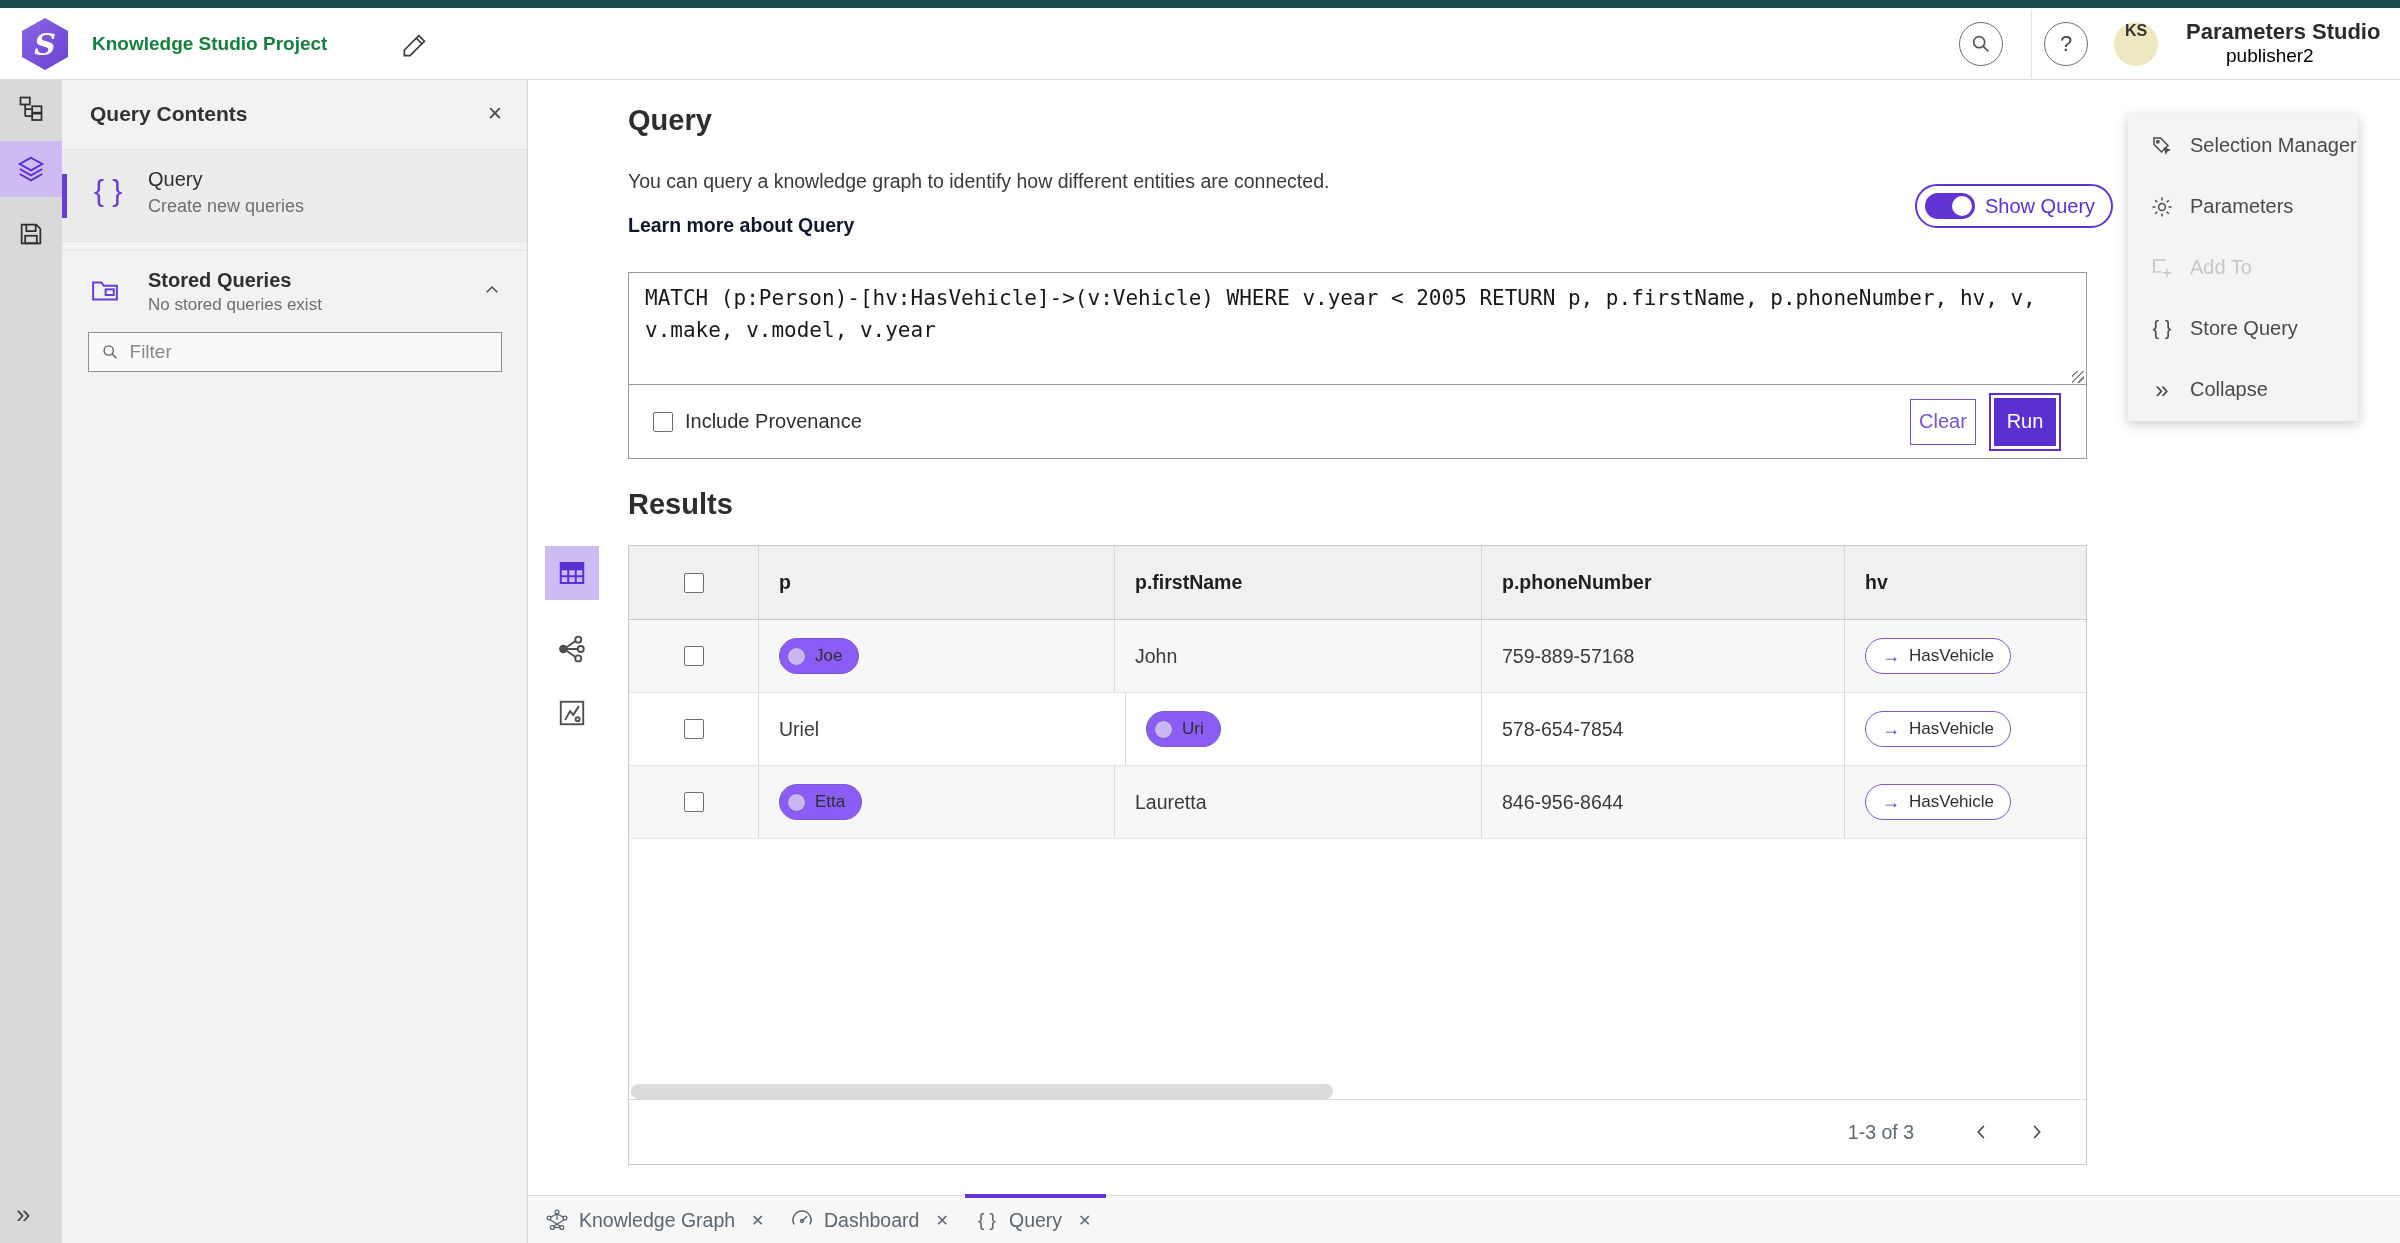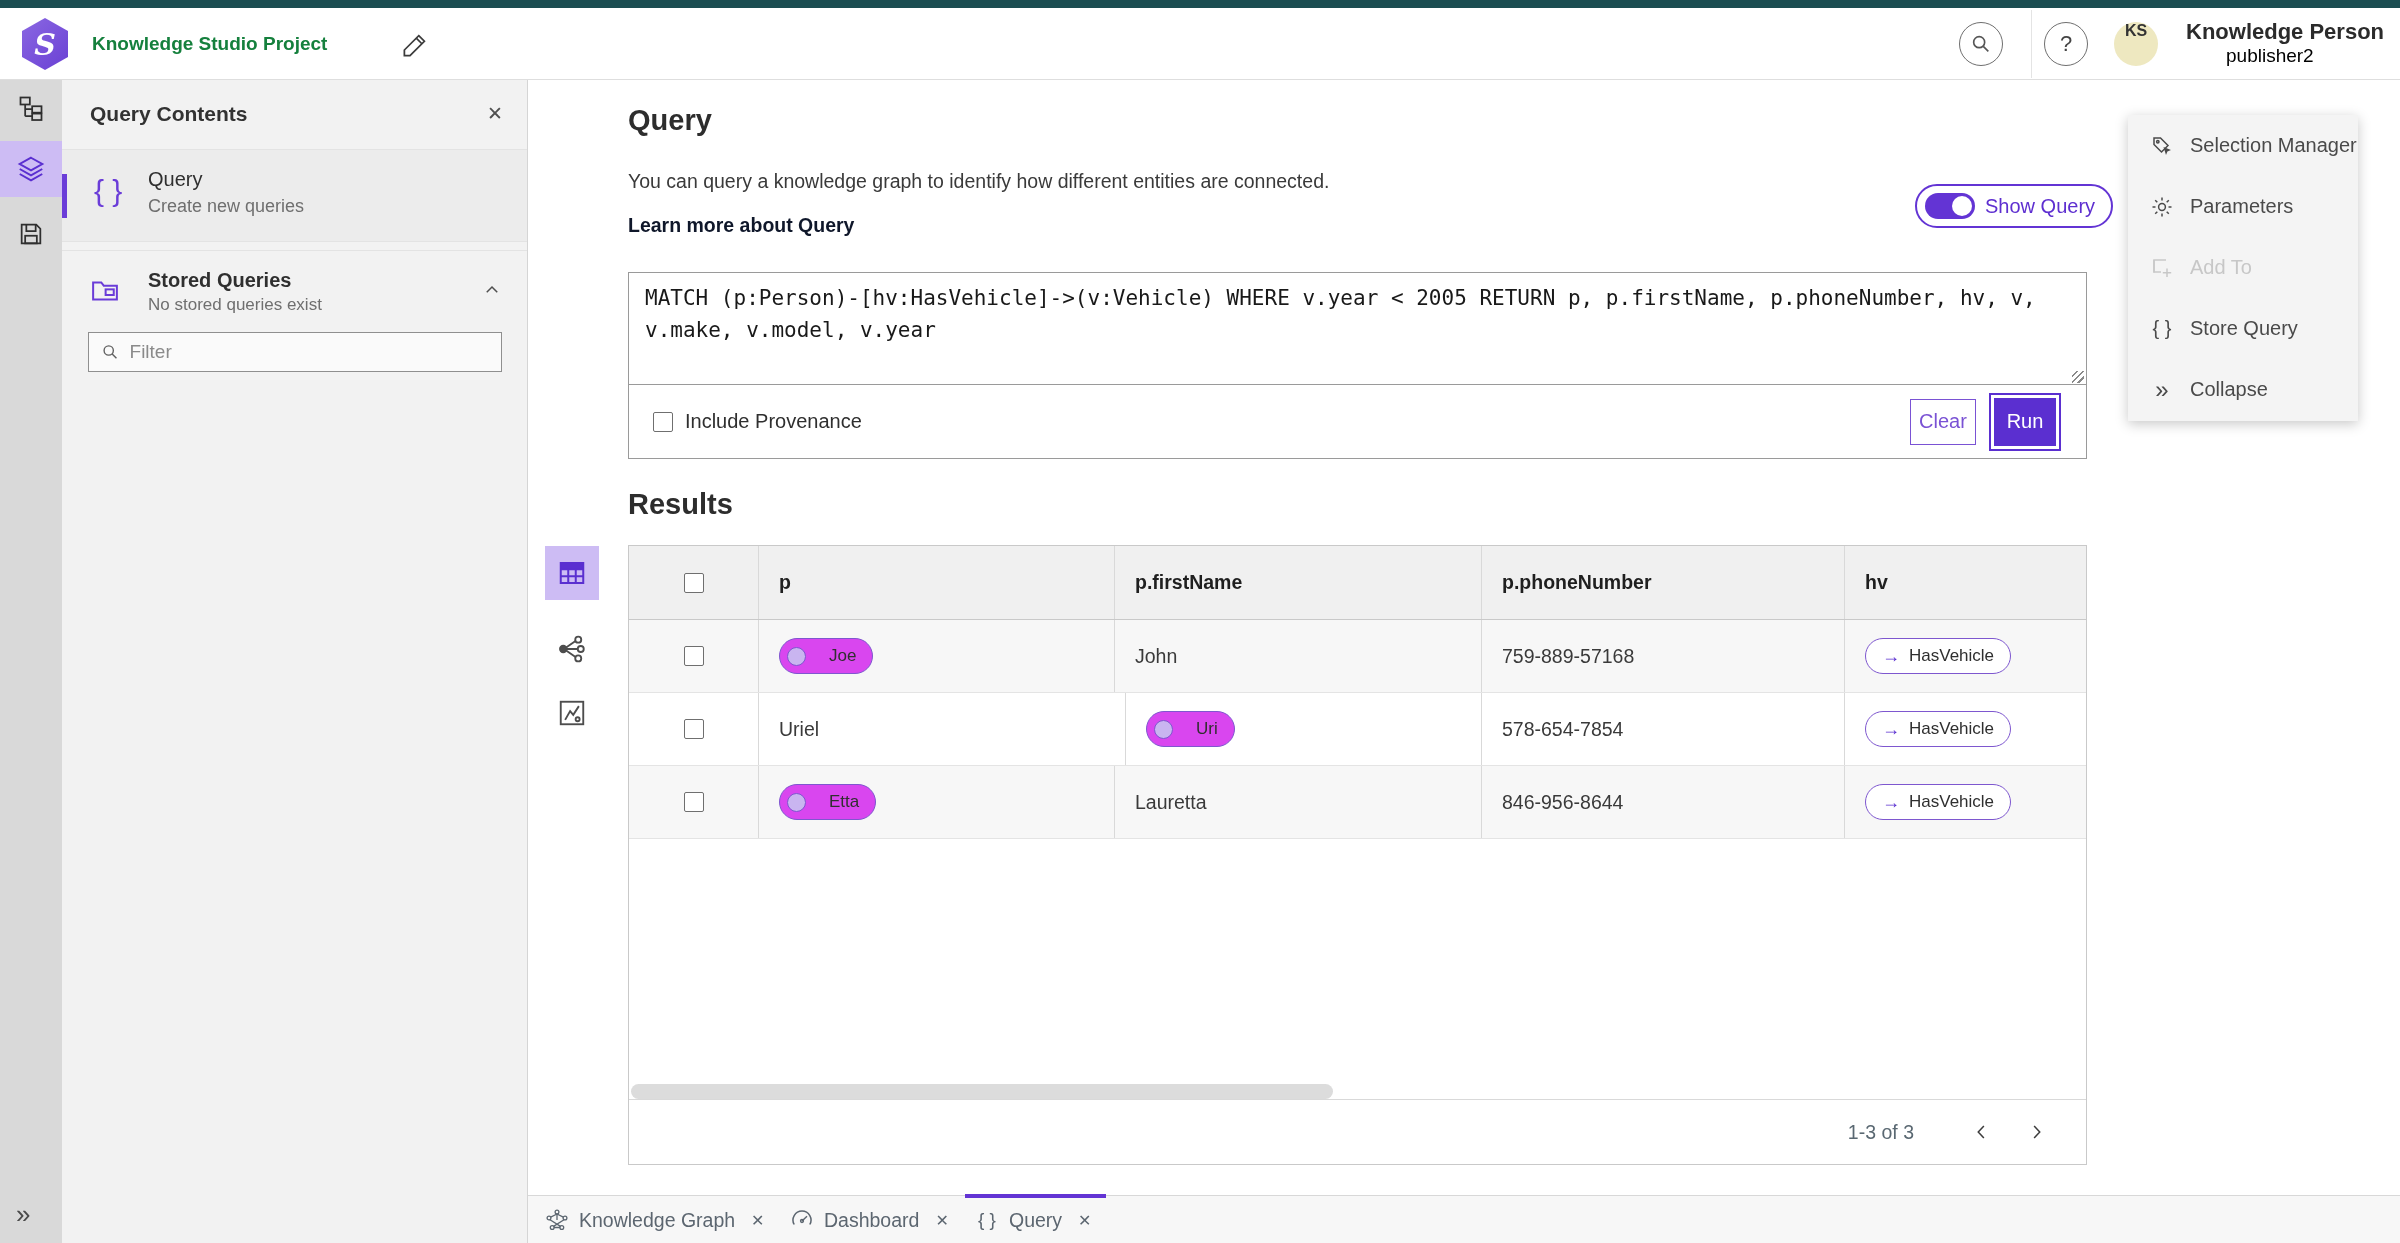--- a/index.html
+++ b/index.html
@@ -94,22 +94,22 @@
   .cell { display:flex; align-items:center; padding-left:20px; border-right:1px solid #d9d9d9; overflow:hidden; }
   .cell:last-child { border-right:none; }
   .c-check { width:130px; justify-content:center; padding-left:0; flex:none; }
   .c-p { width:356px; flex:none; }
   .c-fn { width:367px; flex:none; }
   .c-ph { width:363px; flex:none; }
   .c-hv { flex:1; }
   .thead .cell { font-size:19.5px; font-weight:700; color:#1f1f1f; }
   .trow .cell { font-size:19.5px; color:#3a3a3a; }
 
-  .node-pill { display:inline-flex; align-items:center; gap:23px; height:36px; padding:0 16px 0 7px;
-               border:1.5px solid #7e57cf; border-radius:18px; background:#d946ef; cursor:pointer; }
+  .node-pill { display:inline-flex; align-items:center; gap:9px; height:36px; padding:0 16px 0 7px;
+               border:1.5px solid #7e57cf; border-radius:18px; background:#8b5cf6; cursor:pointer; }
   .node-pill .dot { width:19px; height:19px; border-radius:50%; background:#c9b5f0; border:1.5px solid #7e57cf; }
   .node-pill .pl { font-size:17px; color:#2f2f2f; }
   .rel-pill { display:inline-flex; align-items:center; gap:9px; height:36px; padding:0 16px;
               border:1.5px solid #7e57cf; border-radius:18px; background:#fff; cursor:pointer; }
   .rel-pill .arrow { color:#5a2fd0; font-size:18px; }
   .rel-pill .pl { font-size:17px; color:#2f2f2f; }
 
   .hscroll-thumb { position:absolute; left:2px; top:538px; width:702px; height:15px; background:#dcdcdc; border-radius:8px; cursor:pointer; }
   .pager { position:absolute; left:0; bottom:0; width:100%; height:65px; border-top:1px solid #d9d9d9; background:#fff;
            display:flex; align-items:center; justify-content:flex-end; padding-right:30px; }
@@ -160,21 +160,21 @@
     </svg>
   </div>
   <div class="topbar-divider"></div>
   <div class="circle-btn" id="help-btn">
     <span>?</span>
   </div>
   <div class="avatar">
       <span>KS</span>
     </div>
   <div class="user-block">
-    <div class="u-name">Knowledge Person</div>
+    <div class="u-name">Parameters Studio</div>
     <div class="u-sub">publisher2</div>
   </div>
 </div>
 
 <div id="rail">
   <div class="rail-icon" style="top:14px;">
     <svg viewBox="0 0 24 24" fill="none" stroke="currentColor" stroke-width="1.5" width="28" height="28">
       <rect x="3" y="3" width="8" height="6"></rect>
         <path d="M7 9 V19 M7 13 H13 M7 19 H13"></path>
       <rect x="13" y="10.5" width="8" height="5.5"></rect>

